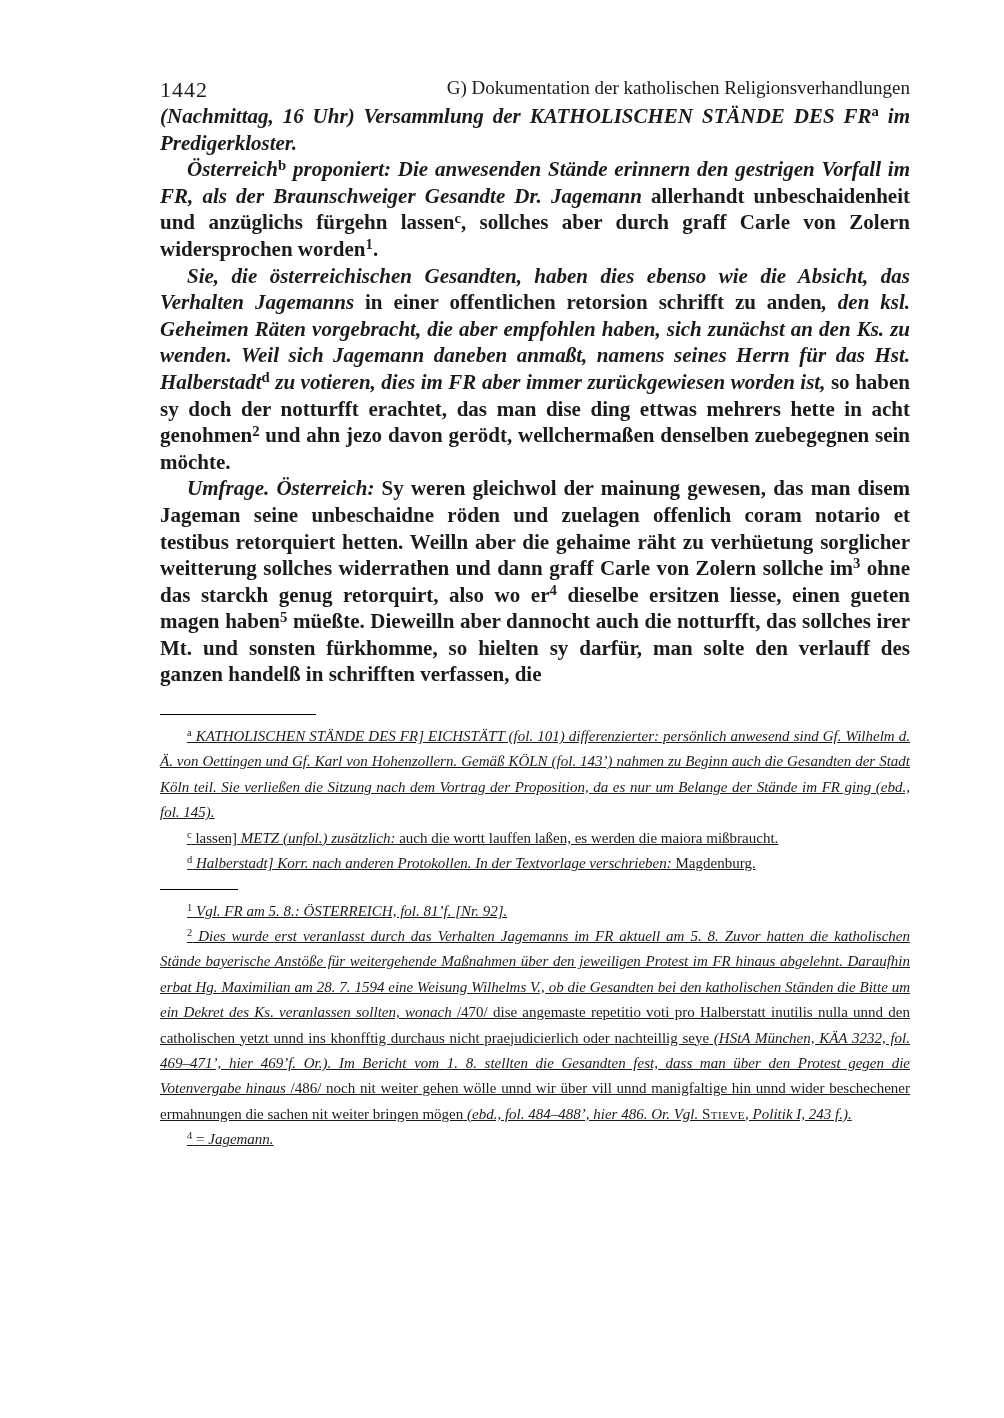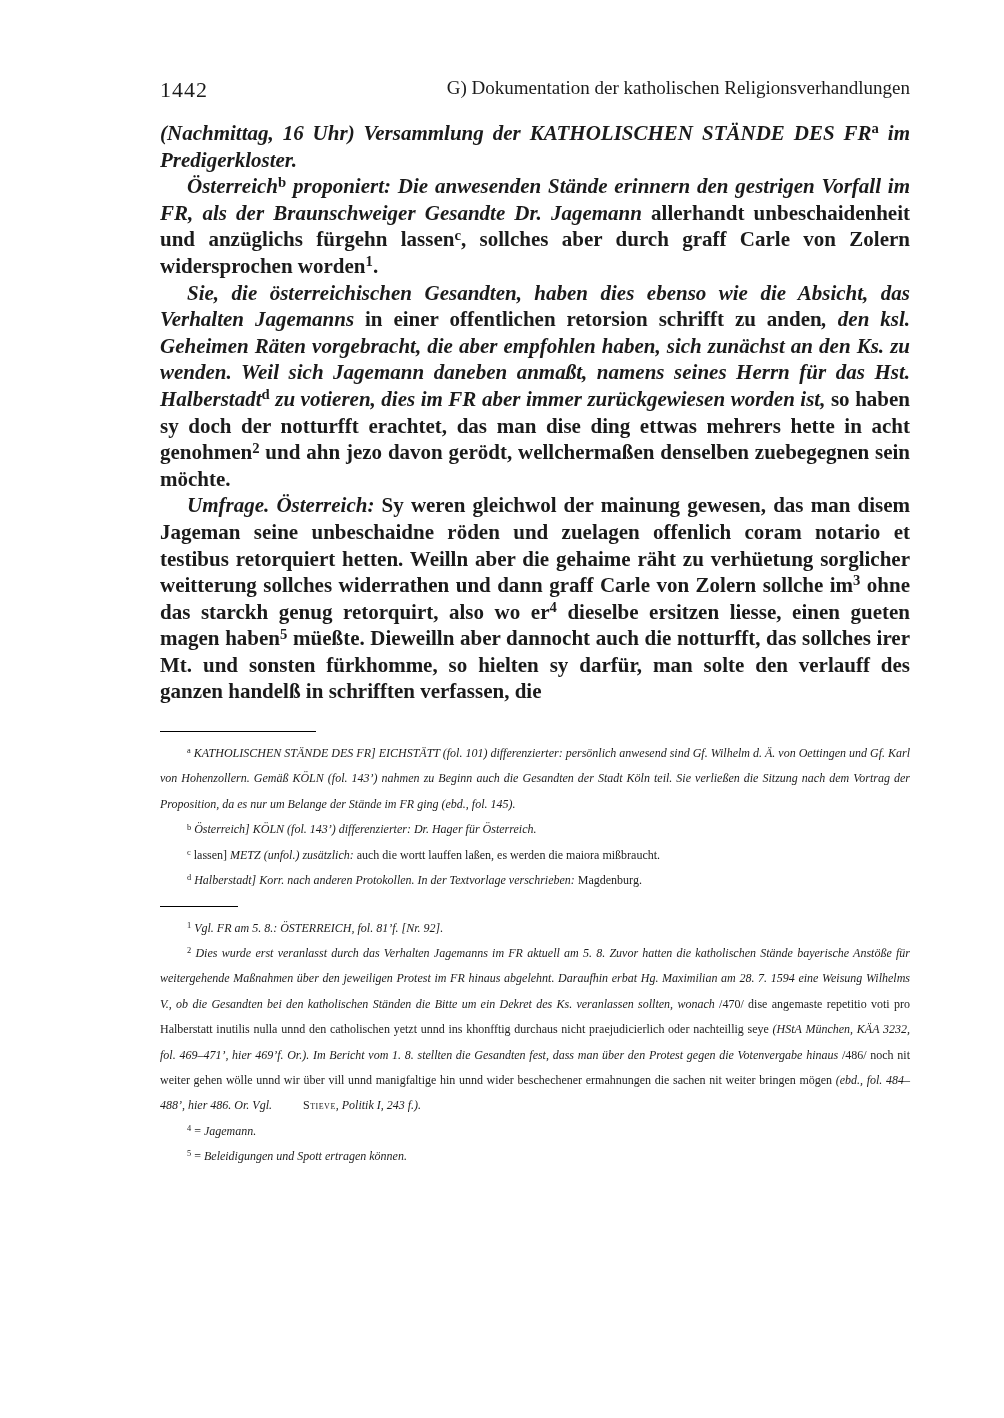--- a/index.html
+++ b/index.html
@@ -14,21 +14,20 @@
   }
   .text-block {
     position: absolute;
     left: 160px;
     top: 77px;
     width: 750px;
   }
   header.page-head {
     position: relative;
     height: 26px;
-    margin-bottom: 17px;
   }
   .page-number {
     position: absolute;
     left: 0; top: 0;
     font-size: 22px;
     letter-spacing: 1px;
   }
   .running-head {
     display: block;
     text-align: right;
@@ -38,28 +37,29 @@
   .para {
     margin: 0;
     font-size: 21px;
     line-height: 26.6px;
     text-align: justify;
     font-weight: bold;
   }
   
   .note {
     margin: 0;
-    font-size: 12px;
+    font-size: 15px;
     line-height: 25.4px;
     text-align: justify;
+    text-decoration: underline;
   }
   .indent { text-indent: 27px; }
   .seg-i { font-style: italic; }
   .seg-r { font-style: normal; }
-  .seg-sc { font-style: normal; font-variant: small-caps; letter-spacing: 0.5px; margin-left: 28px; }
+  .seg-sc { font-style: normal; font-variant: small-caps; letter-spacing: 0.5px; }
   sup {
     font-size: 0.7em;
     font-style: normal;
     line-height: 0;
     vertical-align: baseline;
     position: relative;
     top: -0.45em;
   }
   .rule {
     height: 0;
@@ -83,28 +83,26 @@
         <p class="para"><span class="seg-i">(Nachmittag, 16 Uhr) Versammlung der KATHOLISCHEN STÄNDE DES FR</span><sup>a</sup><span class="seg-i"> im Predigerkloster.</span></p>
         <p class="para indent"><span class="seg-i">Österreich</span><sup>b</sup><span class="seg-i"> proponiert: Die anwesenden Stände erinnern den gestrigen Vorfall im FR, als der Braunschweiger Gesandte Dr. Jagemann</span><span class="seg-r"> allerhandt unbeschaidenheit und anzüglichs fürgehn lassen</span><sup>c</sup><span class="seg-r">, sollches aber durch graff Carle von Zolern widersprochen worden</span><sup>1</sup><span class="seg-r">.</span></p>
         <p class="para indent"><span class="seg-i">Sie, die österreichischen Gesandten, haben dies ebenso wie die Absicht, das Verhalten Jagemanns</span><span class="seg-r"> in einer offentlichen retorsion schrifft zu anden</span><span class="seg-i">, den ksl. Geheimen Räten vorgebracht, die aber empfohlen haben, sich zunächst an den Ks. zu wenden. Weil sich Jagemann daneben anmaßt, namens seines Herrn für das Hst. Halberstadt</span><sup>d</sup><span class="seg-i"> zu votieren, dies im FR aber immer zurückgewiesen worden ist,</span><span class="seg-r"> so haben sy doch der notturfft erachtet, das man dise ding ettwas mehrers hette in acht genohmen</span><sup>2</sup><span class="seg-r"> und ahn jezo davon gerödt, wellchermaßen denselben zuebegegnen sein möchte.</span></p>
         <p class="para indent"><span class="seg-i">Umfrage. Österreich:</span><span class="seg-r"> Sy weren gleichwol der mainung gewesen, das man disem Jageman seine unbeschaidne röden und zuelagen offenlich coram notario et testibus retorquiert hetten. Weilln aber die gehaime räht zu verhüetung sorglicher weitterung sollches widerrathen und dann graff Carle von Zolern sollche im</span><sup>3</sup><span class="seg-r"> ohne das starckh genug retorquirt, also wo er</span><sup>4</sup><span class="seg-r"> dieselbe ersitzen liesse, einen gueten magen haben</span><sup>5</sup><span class="seg-r"> müeßte. Dieweilln aber dannocht auch die notturfft, das sollches irer Mt. und sonsten fürkhomme, so hielten sy darfür, man solte den verlauff des ganzen handelß in schrifften verfassen, die</span></p>
       </section>
 
     <div class="rule rule-long"></div>
 
     <section id="apparatus">
         <p class="note indent"><sup>a</sup><span class="seg-i"> KATHOLISCHEN STÄNDE DES FR] EICHSTÄTT (fol. 101) differenzierter: persönlich anwesend sind Gf. Wilhelm d. Ä. von Oettingen und Gf. Karl von Hohenzollern. Gemäß KÖLN (fol. 143’) nahmen zu Beginn auch die Gesandten der Stadt Köln teil. Sie verließen die Sitzung nach dem Vortrag der Proposition, da es nur um Belange der Stände im FR ging (ebd., fol. 145).</span></p>
-        <p class="note indent"><sup>b</sup><span class="seg-i"> Österreich] KÖLN (fol. 143’) differenzierter: Dr. Hager für Österreich.</span></p>
         <p class="note indent"><sup>c</sup><span class="seg-r"> lassen] </span><span class="seg-i">METZ (unfol.) zusätzlich:</span><span class="seg-r"> auch die wortt lauffen laßen, es werden die maiora mißbraucht.</span></p>
         <p class="note indent"><sup>d</sup><span class="seg-i"> Halberstadt] Korr. nach anderen Protokollen. In der Textvorlage verschrieben:</span><span class="seg-r"> Magdenburg.</span></p>
       </section>
 
     <div class="rule rule-short"></div>
 
     <section id="footnotes">
         <p class="note indent"><sup>1</sup><span class="seg-i"> Vgl. FR am 5. 8.: ÖSTERREICH, fol. 81’f. [Nr. 92].</span></p>
         <p class="note indent"><sup>2</sup><span class="seg-i"> Dies wurde erst veranlasst durch das Verhalten Jagemanns im FR aktuell am 5. 8. Zuvor hatten die katholischen Stände bayerische Anstöße für weitergehende Maßnahmen über den jeweiligen Protest im FR hinaus abgelehnt. Daraufhin erbat Hg. Maximilian am 28. 7. 1594 eine Weisung Wilhelms V., ob die Gesandten bei den katholischen Ständen die Bitte um ein Dekret des Ks. veranlassen sollten, wonach</span><span class="seg-r"> /470/ dise angemaste repetitio voti pro Halberstatt inutilis nulla unnd den catholischen yetzt unnd ins khonfftig durchaus nicht praejudicierlich oder nachteillig seye</span><span class="seg-i"> (HStA München, KÄA 3232, fol. 469–471’, hier 469’f. Or.). Im Bericht vom 1. 8. stellten die Gesandten fest, dass man über den Protest gegen die Votenvergabe hinaus</span><span class="seg-r"> /486/ noch nit weiter gehen wölle unnd wir über vill unnd manigfaltige hin unnd wider beschechener ermahnungen die sachen nit weiter bringen mögen</span><span class="seg-i"> (ebd., fol. 484–488’, hier 486. Or. Vgl. </span><span class="seg-sc">Stieve</span><span class="seg-i">, Politik I, 243 f.).</span></p>
         <p class="note indent"><sup>4</sup><span class="seg-r"> = </span><span class="seg-i">Jagemann.</span></p>
-        <p class="note indent"><sup>5</sup><span class="seg-r"> = </span><span class="seg-i">Beleidigungen und Spott ertragen können.</span></p>
       </section>
 
   </div>
 </div>
 
 </body></html>

